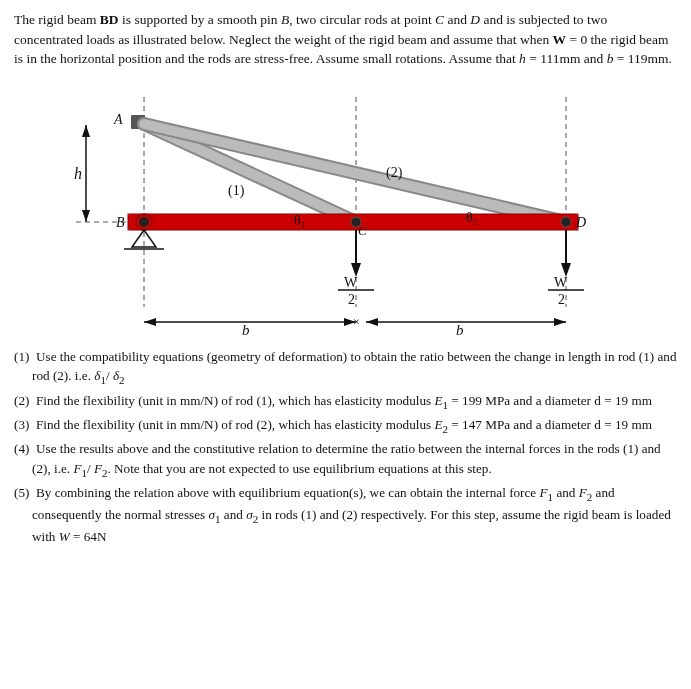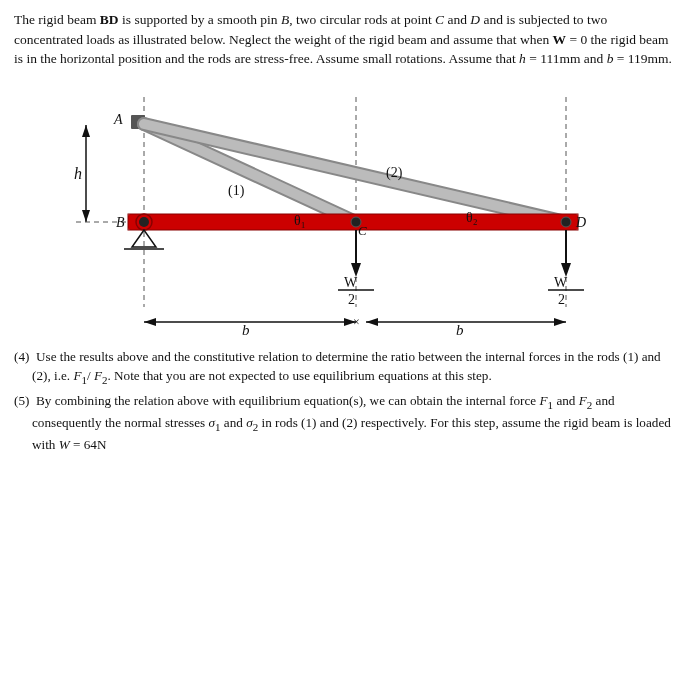--- a/index.html
+++ b/index.html
@@ -122,18 +122,27 @@
 
     <text x="297" y="249" font-size="12" fill="#111">×</text>
 
     <polygon points="88,153 76,170 100,170" fill="none" stroke="#111" stroke-width="1.5"></polygon>
     <line x1="68" y1="172" x2="108" y2="172" stroke="#111" stroke-width="1.5"></line>
   </svg>
 </div>
 
 <div class="questions">
   <p>
+    (1)&nbsp; Use the compatibility equations (geometry of deformation) to obtain the ratio between the change in length in rod (1) and rod (2). i.e. <span class="italic">δ</span><sub>1</sub>/ <span class="italic">δ</span><sub>2</sub>
+  </p>
+  <p>
+    (2)&nbsp; Find the flexibility (unit in mm/N) of rod (1), which has elasticity modulus <span class="italic">E</span><sub>1</sub> = 199 MPa and a diameter d = 19 mm
+  </p>
+  <p>
+    (3)&nbsp; Find the flexibility (unit in mm/N) of rod (2), which has elasticity modulus <span class="italic">E</span><sub>2</sub> = 147 MPa and a diameter d = 19 mm
+  </p>
+  <p>
     (4)&nbsp; Use the results above and the constitutive relation to determine the ratio between the internal forces in the rods (1) and (2), i.e. <span class="italic">F</span><sub>1</sub>/ <span class="italic">F</span><sub>2</sub>. Note that you are <span class="bold">not</span> expected to use equilibrium equations at this step.
   </p>
   <p>
     (5)&nbsp; By combining the relation above with equilibrium equation(s), we can obtain the internal force <span class="italic">F</span><sub>1</sub> and <span class="italic">F</span><sub>2</sub> and consequently the normal stresses <span class="italic">σ</span><sub>1</sub> and <span class="italic">σ</span><sub>2</sub> in rods (1) and (2) respectively. For this step, assume the rigid beam is loaded with <span class="italic">W</span> = 64N
   </p>
 </div>
 
 </body></html>

